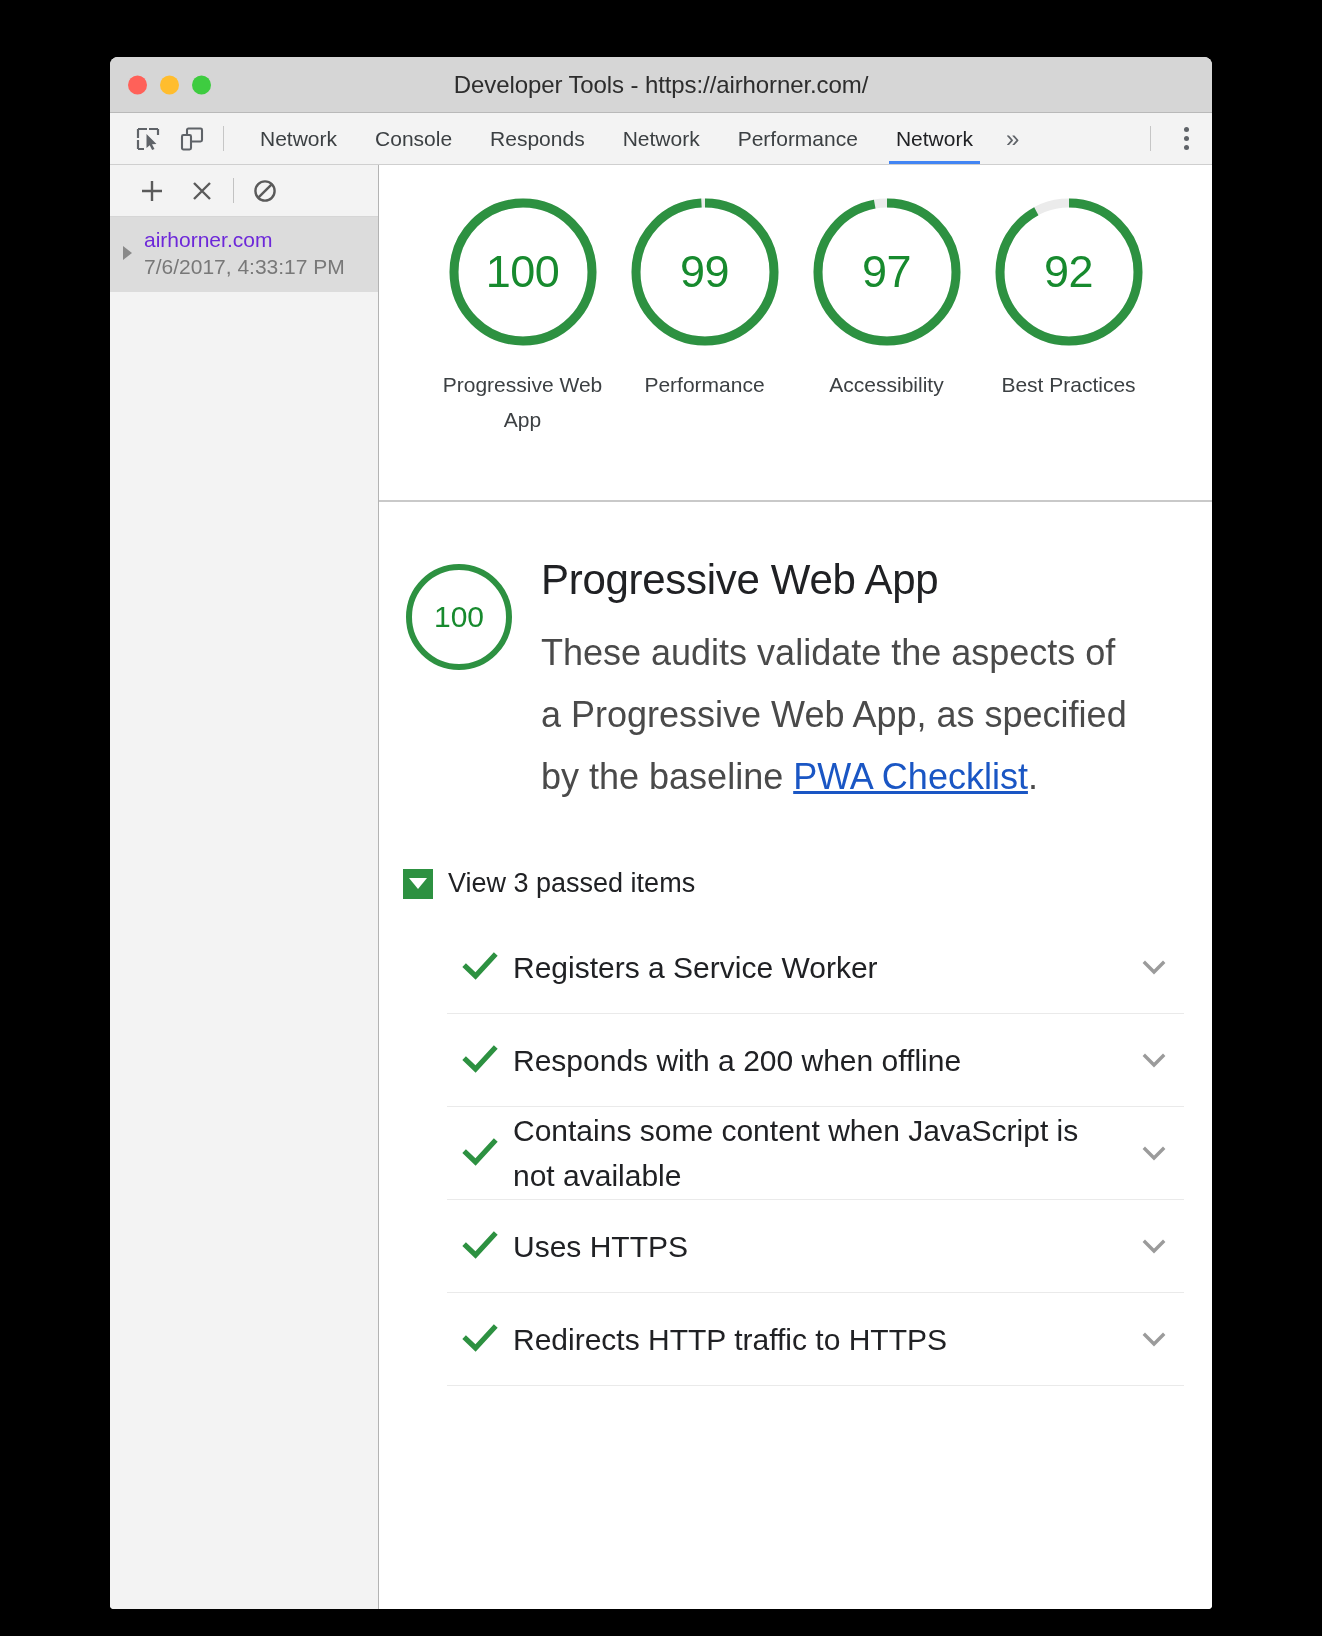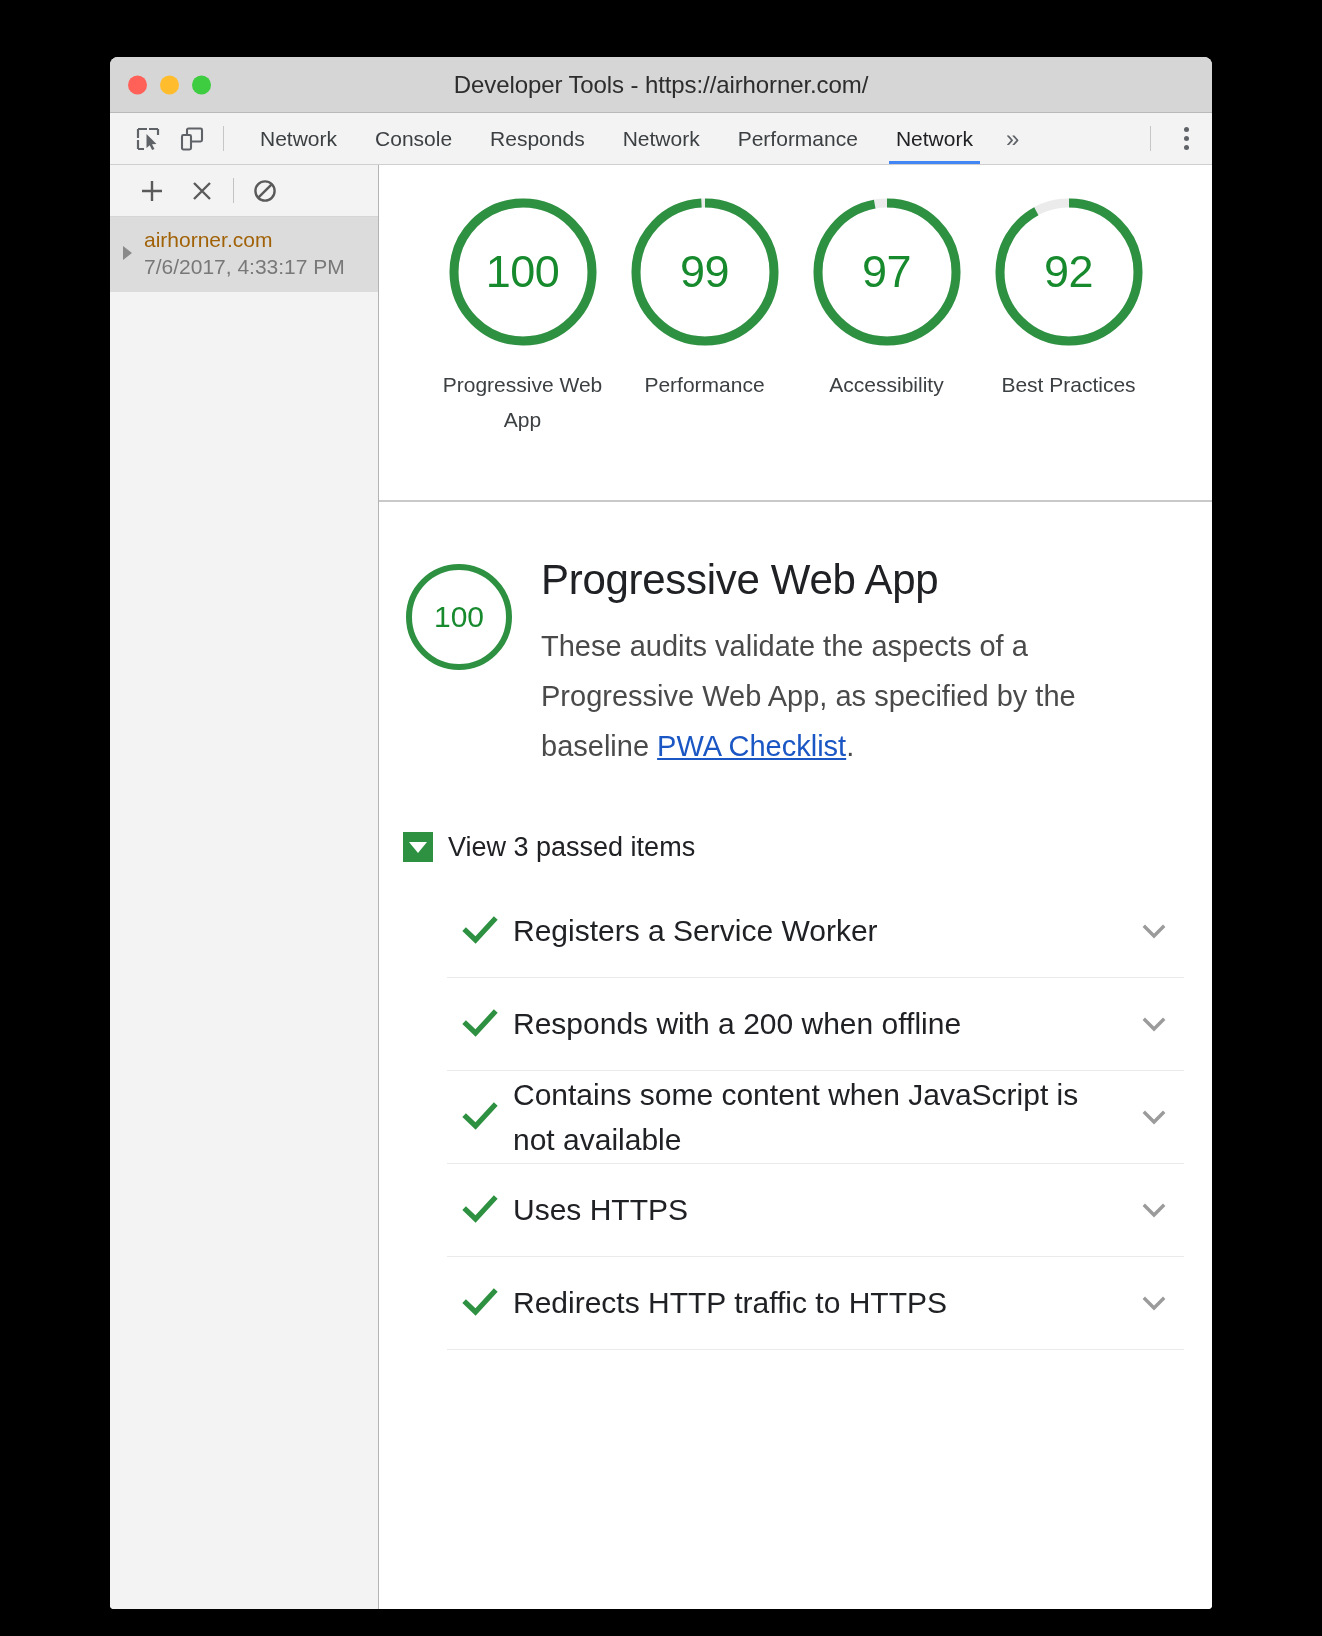--- a/index.html
+++ b/index.html
@@ -177,21 +177,21 @@
   .sb-caret span {
     width: 0; height: 0;
     border-left: 9px solid #8a8a8a;
     border-top: 7px solid transparent;
     border-bottom: 7px solid transparent;
     display: block;
   }
   .sb-lines { line-height: 1.3; }
   .sb-host {
     font-size: 21px;
-    color: #a16207;
+    color: #6d28d9;
   }
   .sb-date {
     font-size: 21px;
     color: #787878;
   }
 
   
   .main {
     flex: 1 1 auto;
     background: #ffffff;
@@ -272,21 +272,21 @@
   .cat-title {
     font-size: 42px;
     color: #202124;
     font-weight: normal;
     margin: 0;
     letter-spacing: -0.3px;
     line-height: 1.15;
   }
   .cat-desc {
     margin: 18px 0 0 0;
-    font-size: 29px;
+    font-size: 36px;
     line-height: 1.72;
     color: #4a4a4a;
     max-width: 600px;
   }
   .cat-desc a {
     color: #1a56c4;
     text-decoration: underline;
   }
 
   

